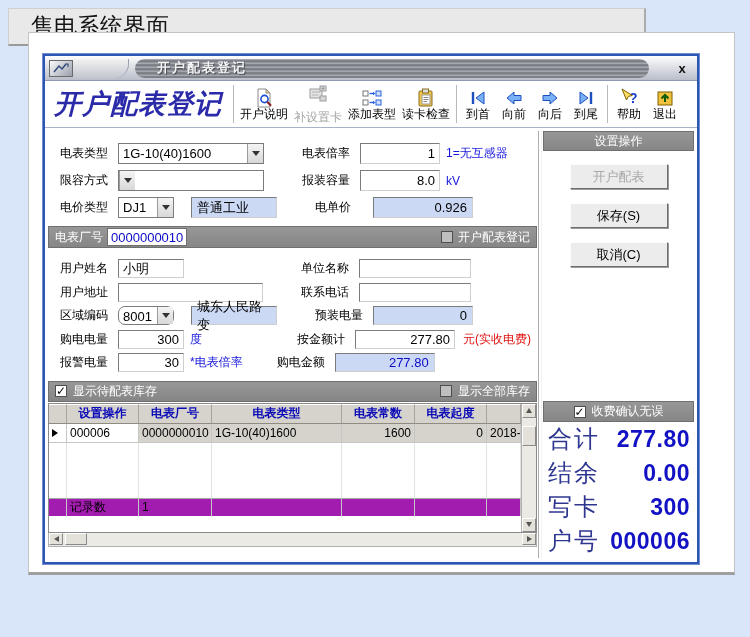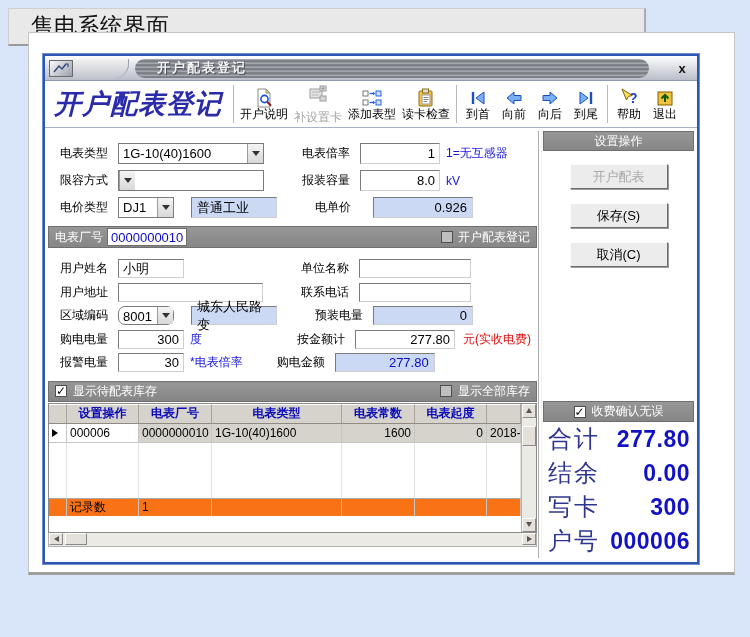--- a/index.html
+++ b/index.html
@@ -110,21 +110,21 @@
   .inv-bar .left-group, .inv-bar .bar-right{ display:flex; align-items:center; gap:6px; }
   .tablewrap{ margin-top:1px; display:flex; border:1px solid #8a8a8a; height:130px; flex:0 0 130px; }
   .grid{ flex:1; display:grid; grid-template-columns:18px 72px 73px 130px 73px 72px 1fr; grid-auto-rows:min-content; background:#fff; overflow:hidden; }
   .hc{ background:#d6d3cc; border-right:1px solid #a7a39a; border-bottom:1px solid #8f8b82; border-top:1px solid #fff; height:20px;
        display:flex; align-items:center; justify-content:center; color:#0909b8; font-weight:bold; font-size:12px; }
   .dc{ height:19px; font-size:12px; display:flex; align-items:center; padding:0 3px; border-right:1px solid #c6c6c6; border-bottom:1px solid #c6c6c6; background:#d6d3cc; color:#000; white-space:nowrap; overflow:hidden; }
   .dc.white{ background:#fff; }
   .dc.rnum{ justify-content:flex-end;text-align:right; }
   .marker{ width:0; height:0; border-top:4px solid transparent; border-bottom:4px solid transparent; border-left:6px solid #000; }
   .fillc{ height:55px; border-right:1px solid #e2e2e2; background:#fff; }
-  .fc{ height:18px; background:#f97316; border-right:1px solid #c6c6c6; border-top:1px solid #a9a9a9; font-size:12px; display:flex; align-items:center; padding:0 3px; color:#000; }
+  .fc{ height:18px; background:#a21caf; border-right:1px solid #c6c6c6; border-top:1px solid #a9a9a9; font-size:12px; display:flex; align-items:center; padding:0 3px; color:#000; }
   .vscroll{ width:15px; flex:0 0 15px; background:#eceae5; border-left:1px solid #b0b0b0; display:flex; flex-direction:column; }
   .sbtn{ height:14px; flex:0 0 14px; background:#e4e1da; border:1px solid; border-color:#fff #8a8a8a #8a8a8a #fff; display:flex; align-items:center; justify-content:center; }
   .vthumb{ margin-top:58%; height:20px; background:#e4e1da; border:1px solid; border-color:#fff #8a8a8a #8a8a8a #fff; }
   .hscroll{ height:14px; flex:0 0 14px; background:#eceae5; border:1px solid #b0b0b0; border-top:none; display:flex; align-items:center; }
   .hthumb{ width:22px; height:12px; background:#e4e1da; border:1px solid; border-color:#fff #8a8a8a #8a8a8a #fff; margin-left:2px; }
   .sbtn.h{ width:14px; flex:0 0 14px; height:12px; }
   .hspacer{ flex:1; }
   .tri-up2{ width:0;height:0;border-left:3.5px solid transparent;border-right:3.5px solid transparent;border-bottom:5px solid #555; }
   .tri-dn2{ width:0;height:0;border-left:3.5px solid transparent;border-right:3.5px solid transparent;border-top:5px solid #555; }
   .tri-lf2{ width:0;height:0;border-top:3.5px solid transparent;border-bottom:3.5px solid transparent;border-right:5px solid #555; }

